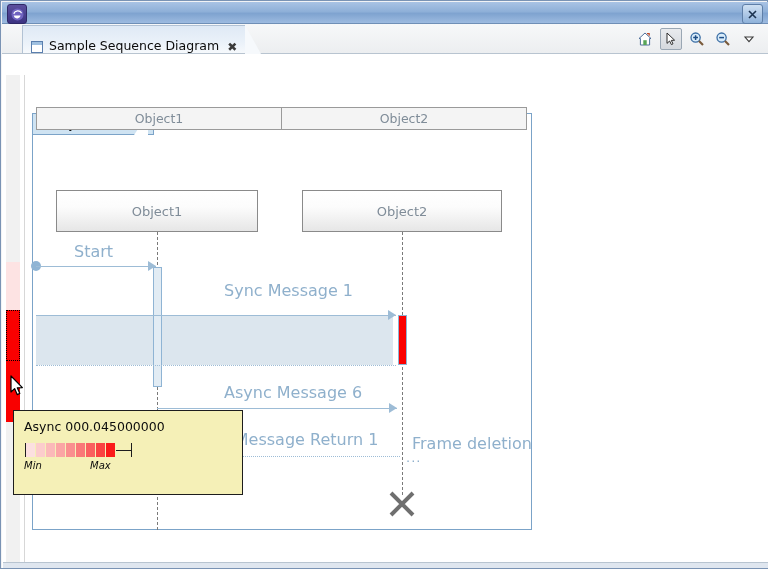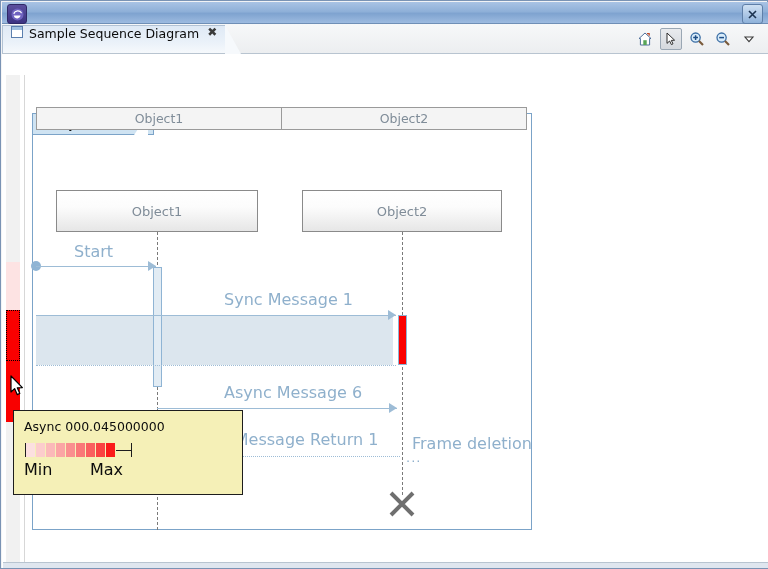--- a/index.html
+++ b/index.html
@@ -55,24 +55,24 @@
   }
 
   
   #tabstrip {
     position: absolute; left: 0; top: 0;
     width: 766px; height: 29px;
     background: linear-gradient(to bottom, #f7f8f9 0%, #eceef0 100%);
     border-bottom: 1px solid #b8c4d0;
   }
   #tab {
-    position: absolute; left: 0; top: 1px;
+    position: absolute; left: 20px; top: 1px;
     height: 28px;
     padding: 0 8px 0 8px;
-    display: flex; align-items: flex-start; gap: 6px;
+    display: flex; align-items: flex-end; gap: 6px;
     background: linear-gradient(to bottom, #dfe9f5 0%, #eaf1f9 60%, #f6f9fc 100%);
     border-left: 1px solid #b2c2d4;
     border-top: 1px solid #b2c2d4;
     box-sizing: border-box;
     cursor: pointer;
   }
   #tab::after {
     content: "";
     position: absolute; right: -16px; top: -1px;
     width: 0; height: 0;
@@ -305,21 +305,21 @@
   #tt-cap-line {
     position: absolute; left: 90px; top: 7px;
     width: 17px; height: 0; border-top: 1px solid #1d1d1d;
   }
   #tt-cap-right {
     position: absolute; left: 106px; top: 0px;
     width: 0; height: 14px; border-left: 1px solid #1d1d1d;
   }
   #tt-minmax {
     position: relative; margin-top: 3px; height: 16px; width: 110px;
-    font-size: 16px; color: #0c0c0c;
+    font-size: 10px; color: #0c0c0c; font-style: italic;
   }
   #tt-min { position: absolute; left: 0px; top: 0px; }
   #tt-max { position: absolute; left: 66px; top: 0px; }
 
   
   #cursor {
     position: absolute; left: 8px; top: 300px;
     width: 16px; height: 24px; pointer-events: none;
   }
   #status-strip {
@@ -428,21 +428,21 @@
       </div>
 
       <div class="activation" style="left:151px; top:192px; width:9px; height:120px;"></div>
       <div class="activation red" style="left:396px; top:240px; width:9px; height:50px;"></div>
 
       <div id="start-dot" style="left:29px; top:186px;"></div>
       <div class="msg-line" style="left:34px; top:191px; width:120px;"></div>
       <div class="arrow-r" style="left:146px; top:186px;"></div>
       <div class="msg-label" style="left:72px; top:167px;">Start</div>
 
-      <div class="msg-label" style="left:222px; top:215px;">Sync Message 1</div>
+      <div class="msg-label" style="left:222px; top:206px;">Sync Message 1</div>
       <div class="msg-line" style="left:34px; top:240px; width:360px;"></div>
       <div class="arrow-r" style="left:386px; top:235px;"></div>
 
       <div class="msg-line dotted" style="left:34px; top:290px; width:360px;"></div>
 
       <div class="msg-label" style="left:222px; top:308px;">Async Message 6</div>
       <div class="msg-line" style="left:155px; top:333px; width:240px;"></div>
       <div class="arrow-r" style="left:387px; top:328px;"></div>
 
       <div class="msg-label" style="left:180px; top:355px;">Async Message Return 1</div>

